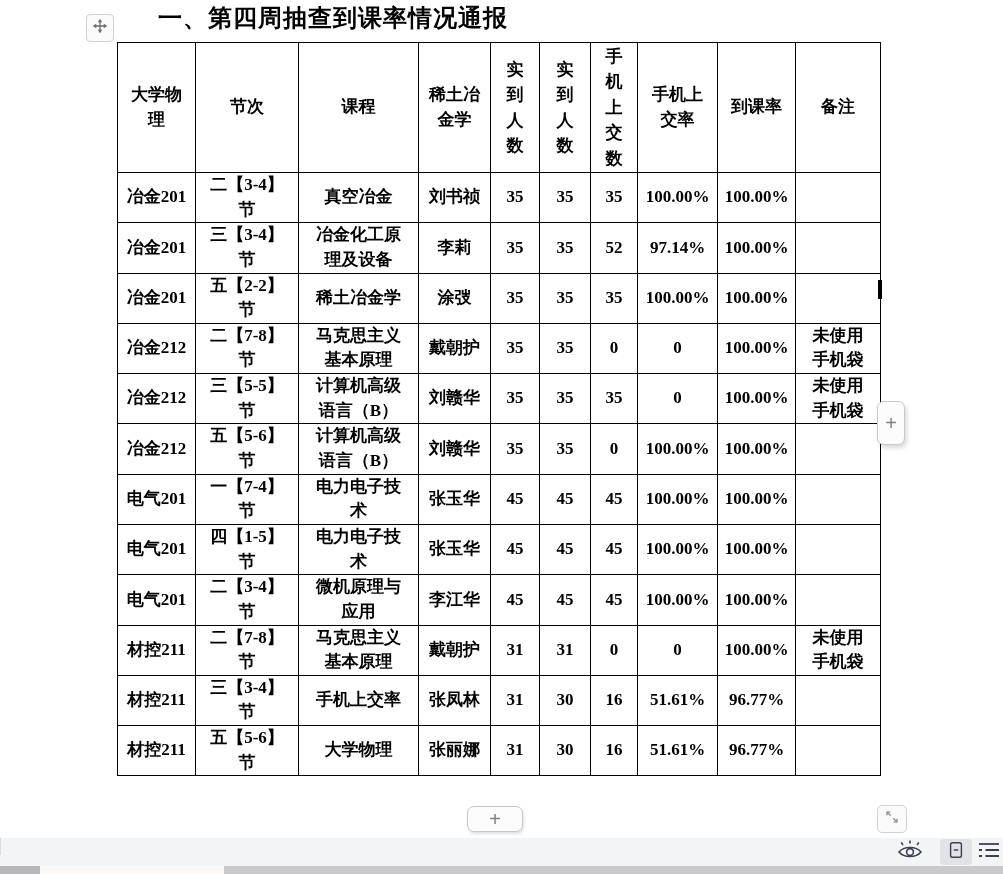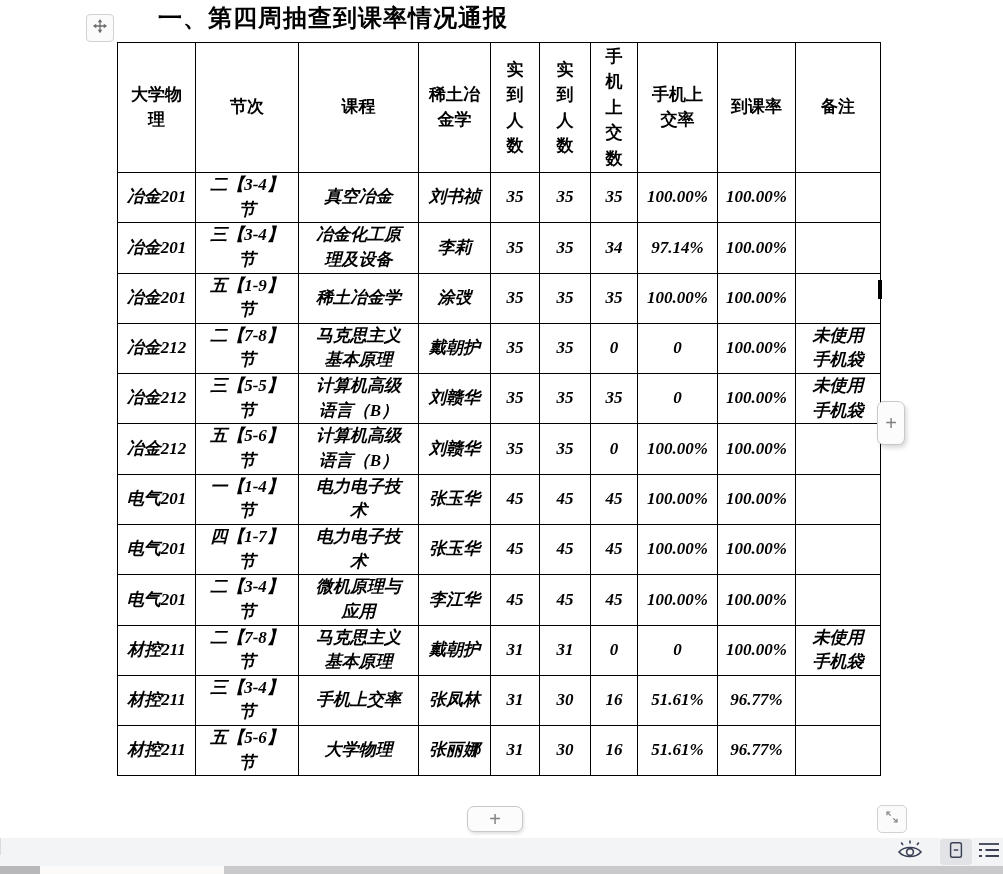--- a/index.html
+++ b/index.html
@@ -22,21 +22,21 @@
   #add-column-btn{left:877px;top:401px;width:28px;height:44px;}
   #add-row-btn{left:467px;top:806px;width:56px;height:26px;box-shadow:1px 2px 3px rgba(0,0,0,0.12);}
 
   #text-caret{position:absolute;left:878px;top:280px;width:4px;height:19px;background:#000;}
 
   
   #attendance-table{position:absolute;left:117px;top:42px;border-collapse:collapse;table-layout:fixed;}
   #attendance-table th,#attendance-table td{border:1px solid #000;text-align:center;vertical-align:middle;
       font-weight:bold;font-size:17px;padding:0;overflow:hidden;}
   #attendance-table thead tr{height:130px;}
-  #attendance-table tbody tr{height:38px;font-style:italic;}
+  #attendance-table tbody tr{height:38px;}
   .cw{display:inline-block;text-align:center;line-height:1.45;vertical-align:middle;}
   .w1{max-width:1.15em;line-height:1.5;}
   .w3{max-width:3.1em;}
   .w5{max-width:5.15em;}
   .nowrap{white-space:nowrap;}
 
   
   #status-bar{position:absolute;left:0;top:838px;width:1003px;height:28px;background:#f3f4f6;}
   #status-bar .sb-item{position:absolute;display:flex;align-items:center;justify-content:center;}
   #eye-btn{left:893px;top:1px;width:34px;height:26px;cursor:pointer;}
@@ -110,28 +110,28 @@
       <td><span class="cw nowrap">100.00%</span></td>
       <td><span class="cw w3"></span></td>
     </tr>
         <tr>
       <td><span class="cw nowrap">冶金201</span></td>
       <td><span class="cw w5">三【3-4】节</span></td>
       <td><span class="cw w5">冶金化工原理及设备</span></td>
       <td><span class="cw nowrap">李莉</span></td>
       <td><span class="cw">35</span></td>
       <td><span class="cw">35</span></td>
-      <td><span class="cw">34</span></td>
+      <td><span class="cw">52</span></td>
       <td><span class="cw nowrap">97.14%</span></td>
       <td><span class="cw nowrap">100.00%</span></td>
       <td><span class="cw w3"></span></td>
     </tr>
         <tr>
       <td><span class="cw nowrap">冶金201</span></td>
-      <td><span class="cw w5">五【1-9】节</span></td>
+      <td><span class="cw w5">五【2-2】节</span></td>
       <td><span class="cw w5">稀土冶金学</span></td>
       <td><span class="cw nowrap">涂弢</span></td>
       <td><span class="cw">35</span></td>
       <td><span class="cw">35</span></td>
       <td><span class="cw">35</span></td>
       <td><span class="cw nowrap">100.00%</span></td>
       <td><span class="cw nowrap">100.00%</span></td>
       <td><span class="cw w3"></span></td>
     </tr>
         <tr>
@@ -165,33 +165,33 @@
       <td><span class="cw nowrap">刘赣华</span></td>
       <td><span class="cw">35</span></td>
       <td><span class="cw">35</span></td>
       <td><span class="cw">0</span></td>
       <td><span class="cw nowrap">100.00%</span></td>
       <td><span class="cw nowrap">100.00%</span></td>
       <td><span class="cw w3"></span></td>
     </tr>
         <tr>
       <td><span class="cw nowrap">电气201</span></td>
-      <td><span class="cw w5">一【1-4】节</span></td>
+      <td><span class="cw w5">一【7-4】节</span></td>
       <td><span class="cw w5">电力电子技术</span></td>
       <td><span class="cw nowrap">张玉华</span></td>
       <td><span class="cw">45</span></td>
       <td><span class="cw">45</span></td>
       <td><span class="cw">45</span></td>
       <td><span class="cw nowrap">100.00%</span></td>
       <td><span class="cw nowrap">100.00%</span></td>
       <td><span class="cw w3"></span></td>
     </tr>
         <tr>
       <td><span class="cw nowrap">电气201</span></td>
-      <td><span class="cw w5">四【1-7】节</span></td>
+      <td><span class="cw w5">四【1-5】节</span></td>
       <td><span class="cw w5">电力电子技术</span></td>
       <td><span class="cw nowrap">张玉华</span></td>
       <td><span class="cw">45</span></td>
       <td><span class="cw">45</span></td>
       <td><span class="cw">45</span></td>
       <td><span class="cw nowrap">100.00%</span></td>
       <td><span class="cw nowrap">100.00%</span></td>
       <td><span class="cw w3"></span></td>
     </tr>
         <tr>

